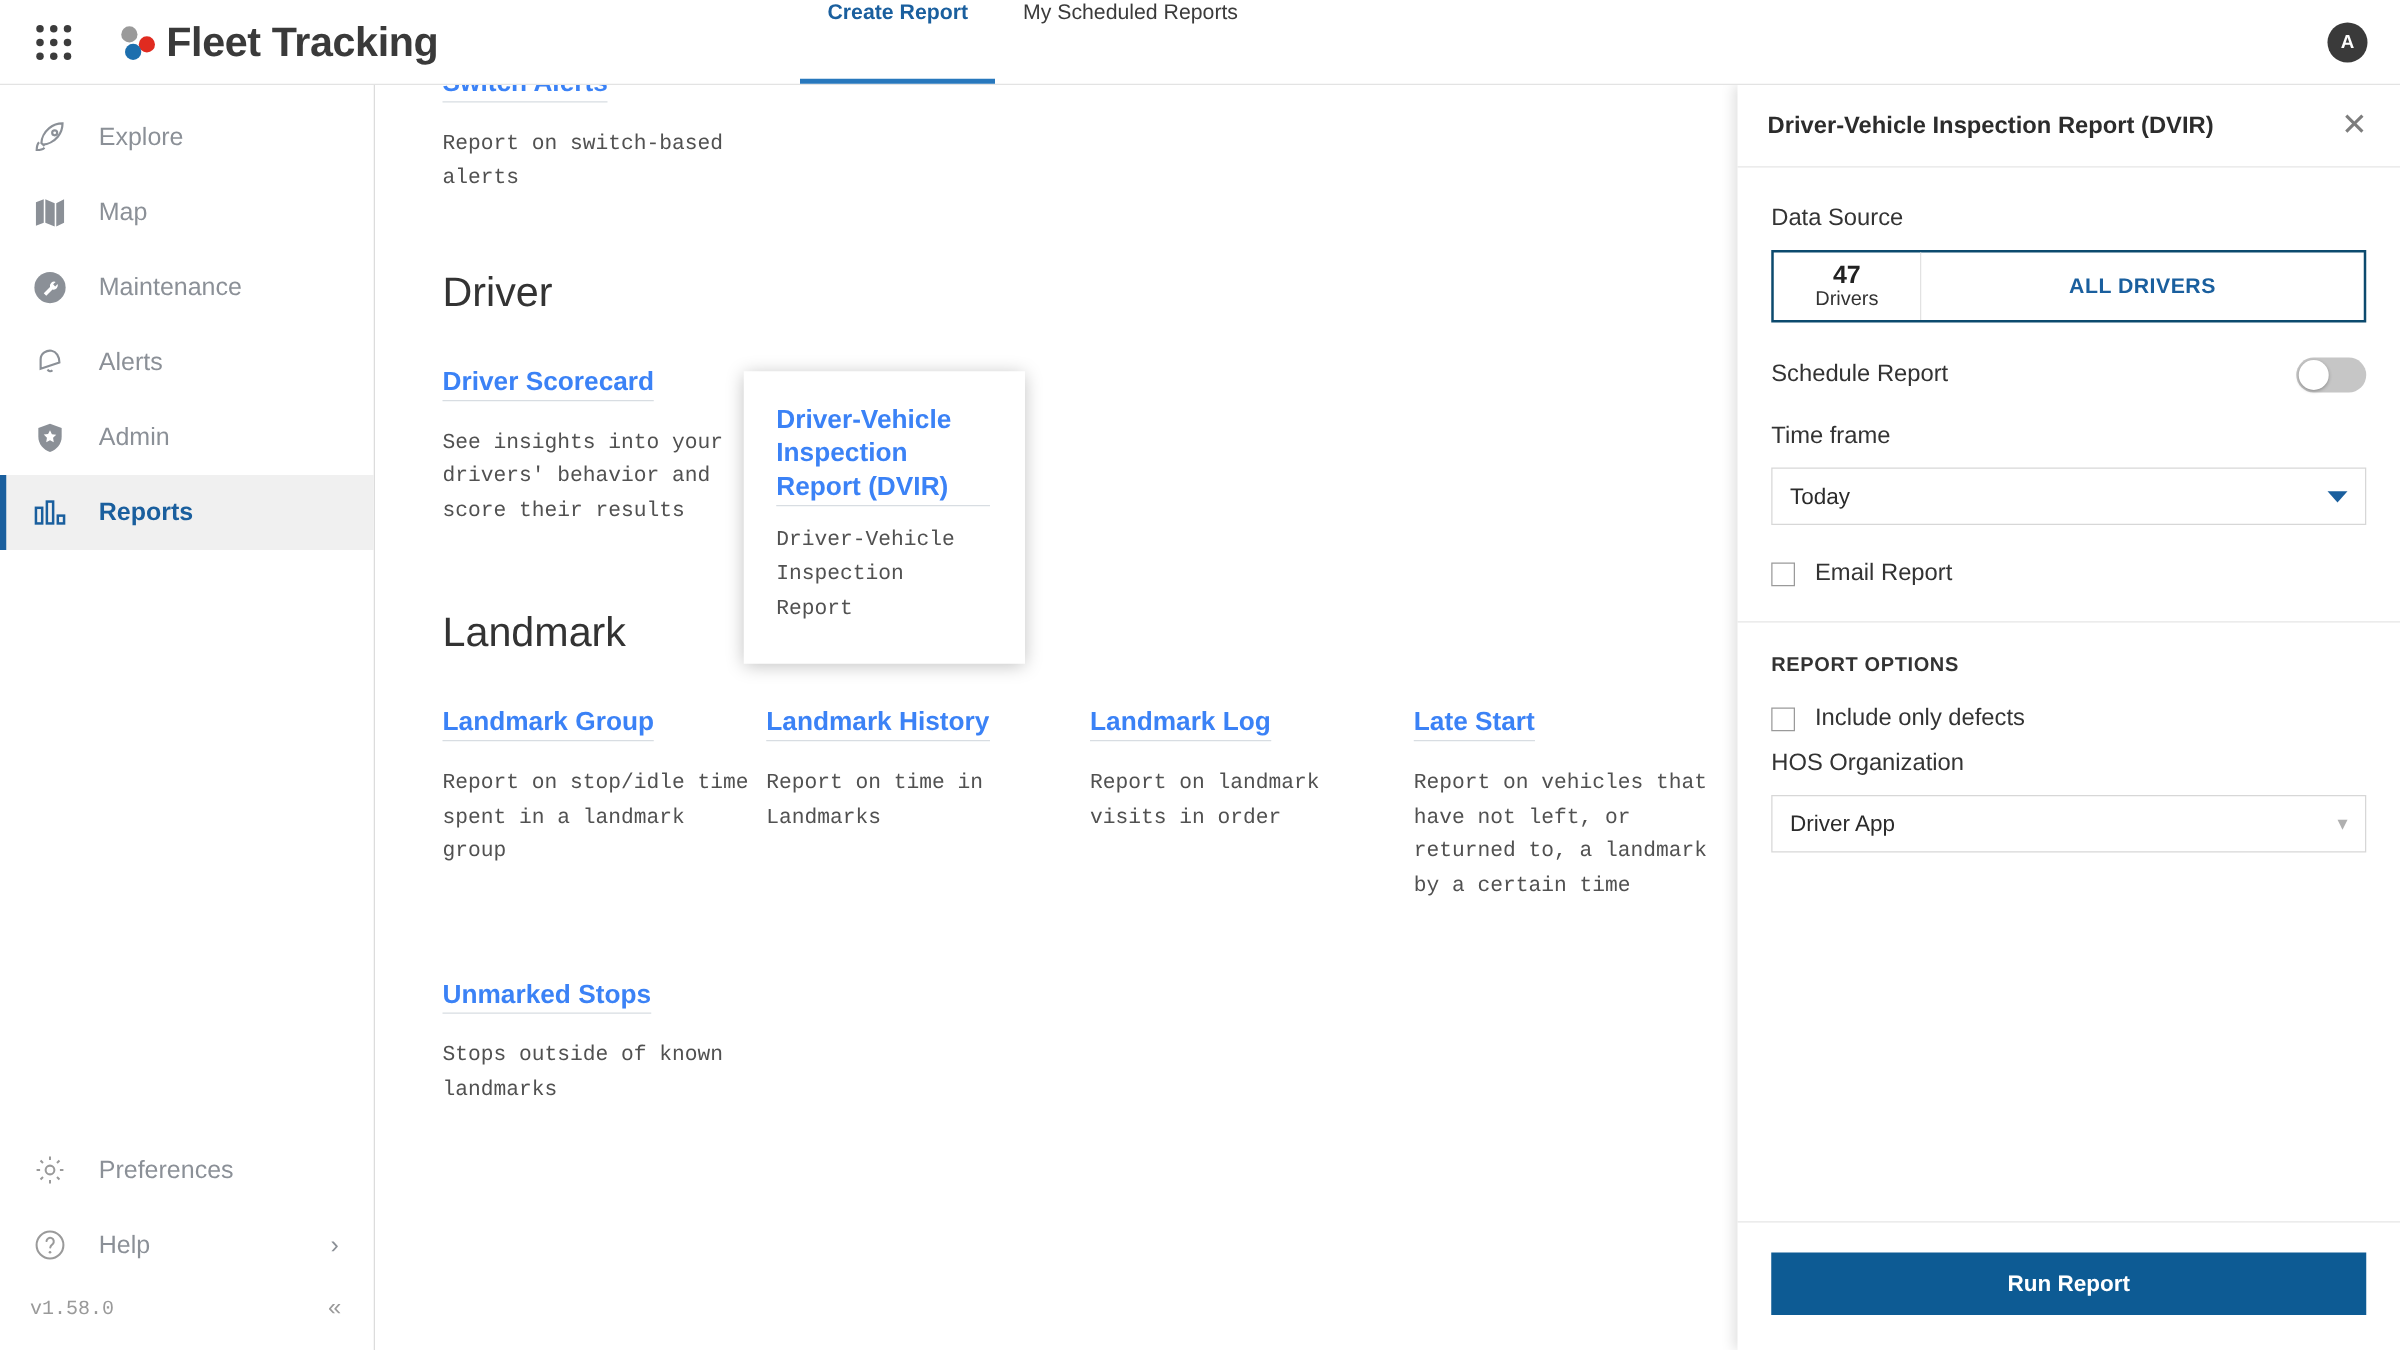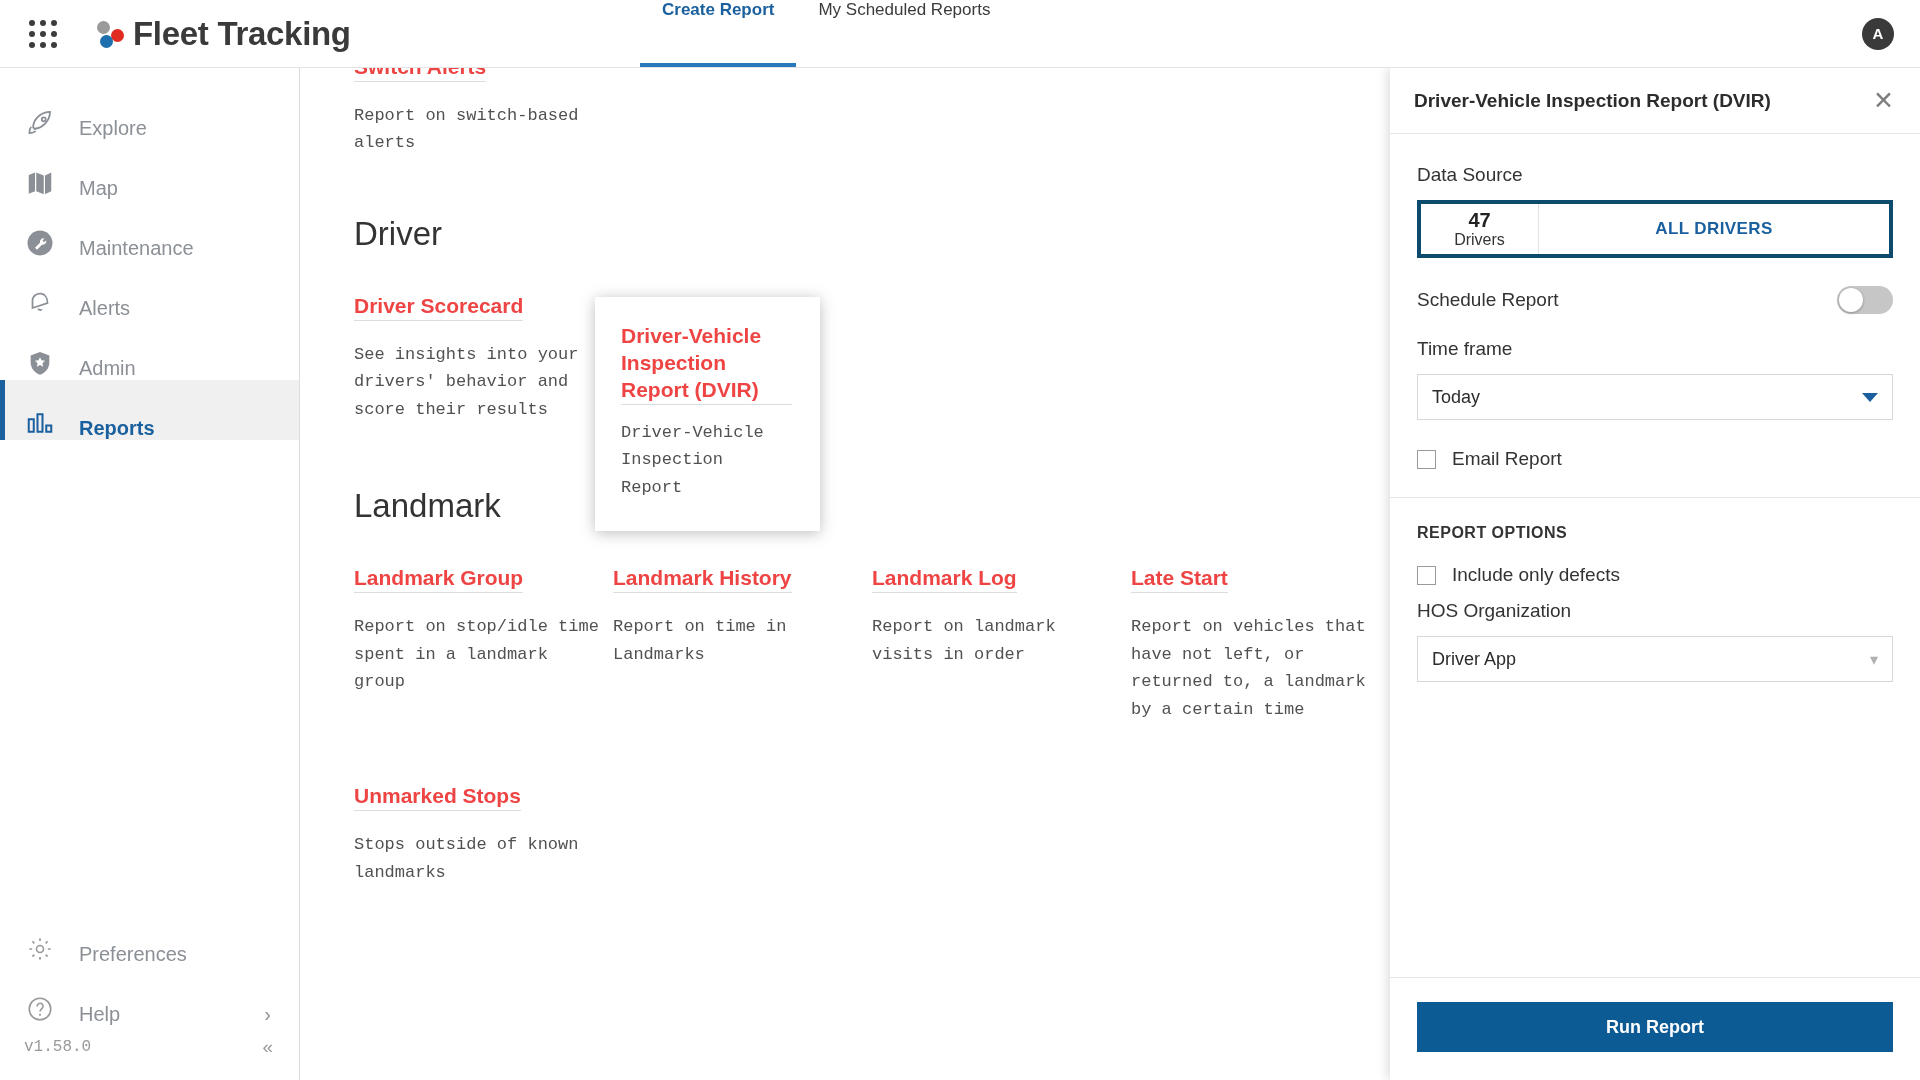--- a/index.html
+++ b/index.html
@@ -39,38 +39,38 @@
     width: 32px; height: 32px; border-radius: 50%; background: #3a3a3a; color: #fff;
     display: flex; align-items: center; justify-content: center; font-size: 15px; font-weight: bold; cursor: pointer; }
 
   
   .body { flex: 1; display: flex; position: relative; min-height: 0; }
 
   
   .sidebar { width: 300px; min-width: 300px; background: #ffffff; border-right: 1px solid #dcdcdc;
              display: flex; flex-direction: column; position: relative; z-index: 30; }
   .nav { padding-top: 12px; }
-  .nav-item { height: 60px; display: flex; align-items: flex-end; padding-left: 18px; cursor: pointer;
+  .nav-item { height: 60px; display: flex; align-items: center; padding-left: 18px; cursor: pointer;
               color: #8b9097; font-size: 20px; border-left: 5px solid transparent; }
   .nav-item .ico { width: 34px; height: 34px; margin-right: 22px; display: flex; align-items: center; justify-content: center; }
   .nav-item.active { background: #f0f0f0; color: #1a5f9e; font-weight: bold; border-left-color: #1a5f9e; }
   .nav-spacer { flex: 1; }
   .bottom-nav .nav-item { height: 60px; font-size: 20px; }
   .chev-right { margin-left: auto; margin-right: 28px; color: #8b9097; font-size: 20px; }
   .version-row { display: flex; align-items: center; padding: 10px 26px 22px 24px; }
   .version { font-family: "Liberation Mono", monospace; font-size: 16px; color: #9a9a9a; }
   .collapse { margin-left: auto; color: #9a9a9a; font-size: 19px; cursor: pointer; }
 
   
   .main { flex: 1; position: relative; overflow: hidden; background: #fff; }
   .main-inner { position: absolute; left: 0; top: -14px; right: 0; padding: 0 0 0 54px; }
   .section-title { font-size: 33px; color: #333; font-weight: 400; margin: 0 0 40px 0; }
   .cards { display: flex; }
   .card { width: 262px; margin-right: 0; padding: 0 6px 0 0; }
-  .card-link { font-size: 21px; color: #ef4444; font-weight: bold; line-height: 1.28;
+  .card-link { font-size: 21px; color: #3b82f6; font-weight: bold; line-height: 1.28;
                display: inline; cursor: pointer; }
   .card-link span { border-bottom: 1px solid #d8dde2; display: inline-block; }
   .card-desc { font-size: 17px; color: #515151; line-height: 1.62; margin-top: 20px; font-family: Liberation Mono, monospace; }
 
   .row-sep { height: 60px; }
 
   
   .hover-card { position: absolute; background: #fff; box-shadow: 0 2px 14px rgba(0,0,0,0.26);
                 padding: 26px 28px 30px 26px; z-index: 20; }
   .hover-card .card-desc { margin-top: 14px; }
@@ -78,21 +78,21 @@
   
   .panel { width: 530px; min-width: 530px; background: #fff; box-shadow: -3px 0 10px rgba(0,0,0,0.13);
            display: flex; flex-direction: column; position: relative; z-index: 35; }
   .panel-head { height: 66px; display: flex; align-items: center; padding: 0 26px 0 24px;
                 border-bottom: 1px solid #e6e6e6; }
   .panel-title { font-size: 19px; color: #2c2c2c; font-weight: bold; }
   .panel-close { margin-left: auto; font-size: 25px; color: #7d7d7d; cursor: pointer; line-height: 1;
                  font-weight: 300; }
   .panel-body { padding: 30px 27px 0 27px; }
   .field-label { font-size: 19px; color: #333; margin-bottom: 14px; }
-  .datasource { display: flex; border: 4px solid #0c4a6e; height: 58px; }
+  .datasource { display: flex; border: 2px solid #0c4a6e; height: 58px; }
   .ds-count { width: 118px; display: flex; flex-direction: column; align-items: center;
               justify-content: center; border-right: 1px solid #e2e2e2; }
   .ds-num { font-size: 20px; font-weight: bold; color: #222; line-height: 1.05; }
   .ds-unit { font-size: 16px; color: #333; }
   .ds-all { flex: 1; display: flex; align-items: center; justify-content: center;
             color: #1a5f9e; font-weight: bold; font-size: 17px; letter-spacing: 0.4px; cursor: pointer; }
 
   .rowline { display: flex; align-items: center; margin-top: 28px; }
   .rowline .field-label { margin-bottom: 0; }
   .toggle { margin-left: auto; width: 56px; height: 28px; border-radius: 14px; background: #c6c6c6;

